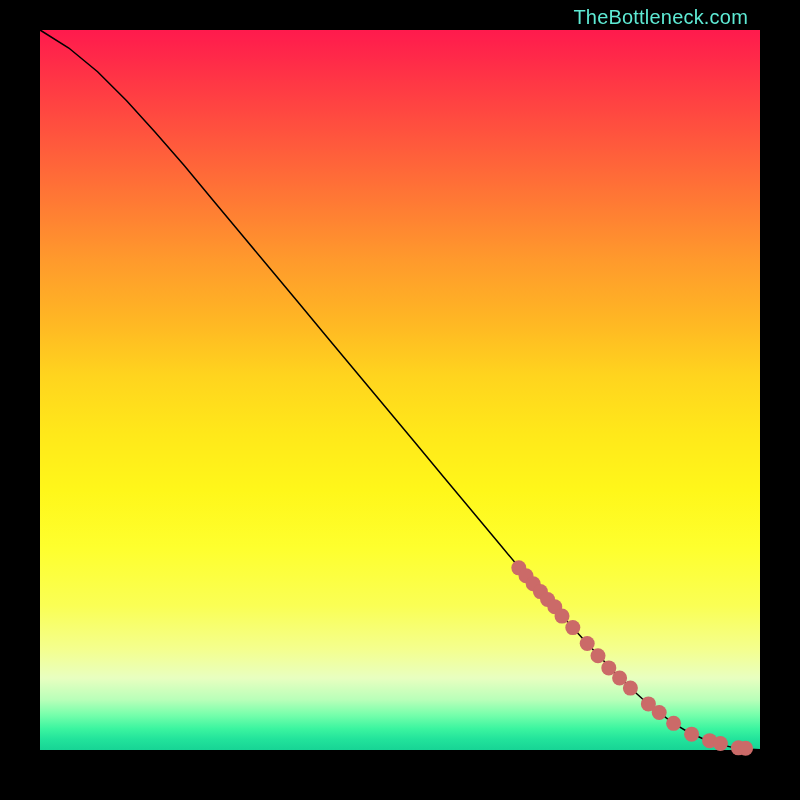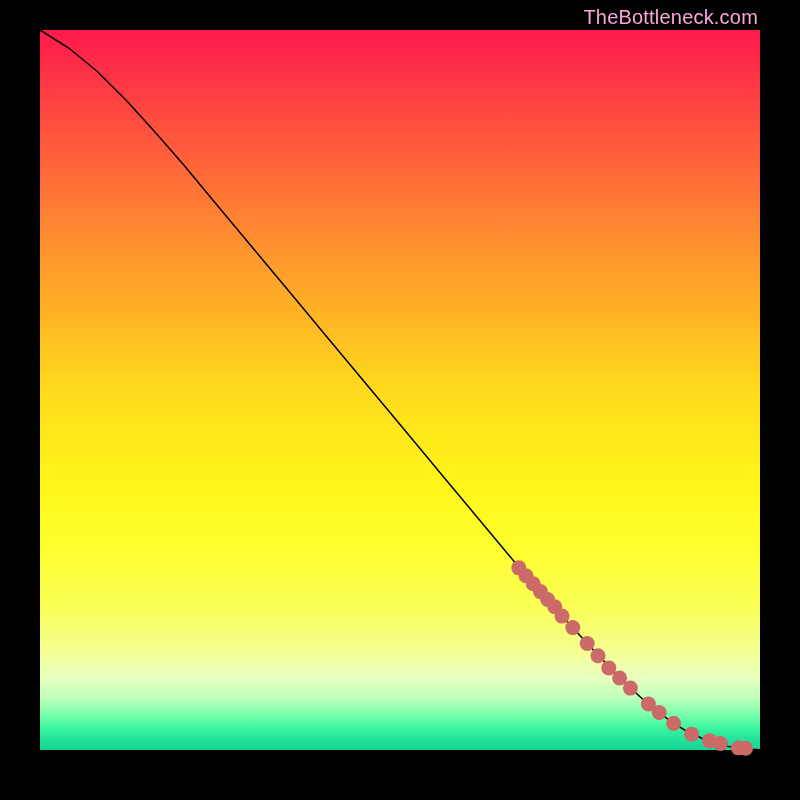--- a/index.html
+++ b/index.html
@@ -41,22 +41,22 @@
       #b9ffb9 93%,
       #7affac 95%,
       #3cf5a0 97%,
       #22e39b 98.5%,
       #17d495 100%
     );
   }
   .watermark {
     position: absolute;
     top: 6px;
-    right: 42px;
-    color: #f9a8d4;
+    right: 52px;
+    color: #5eead4;
     font-size: 20px;
     font-weight: 400;
     letter-spacing: 0.2px;
     user-select: none;
   }
   svg.curve {
     position: absolute;
     left: 0;
     top: 0;
     width: 720px;

